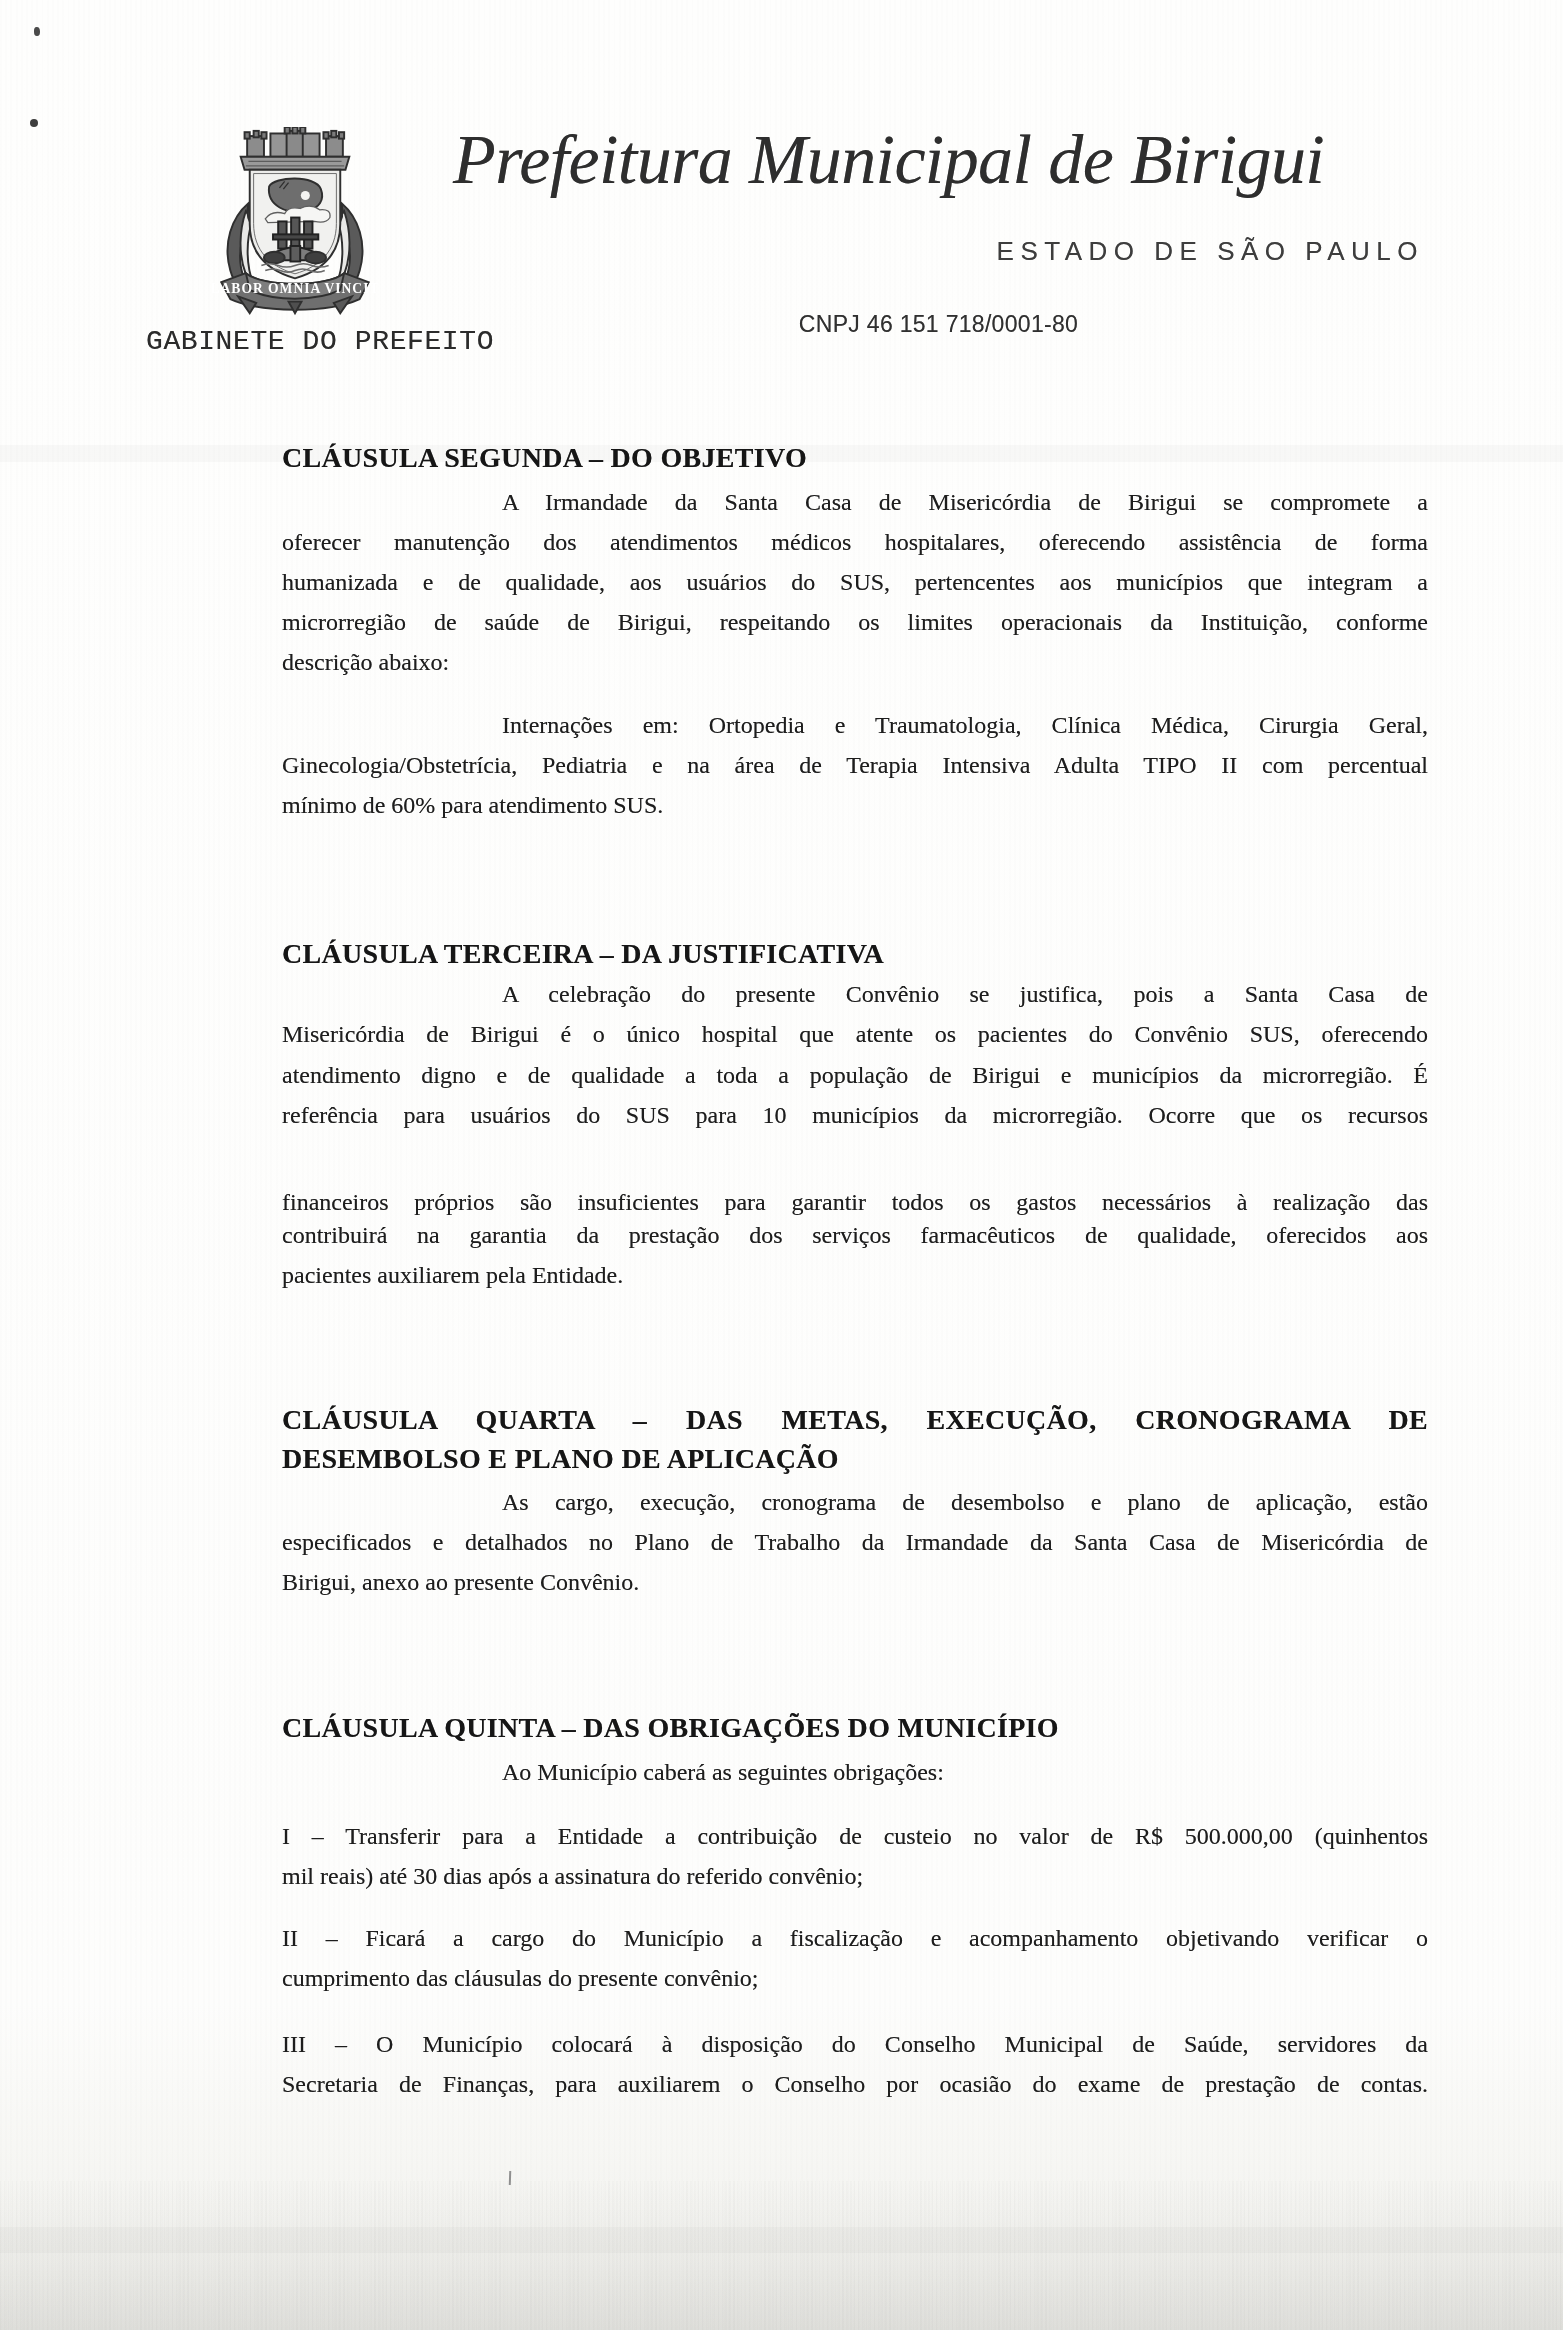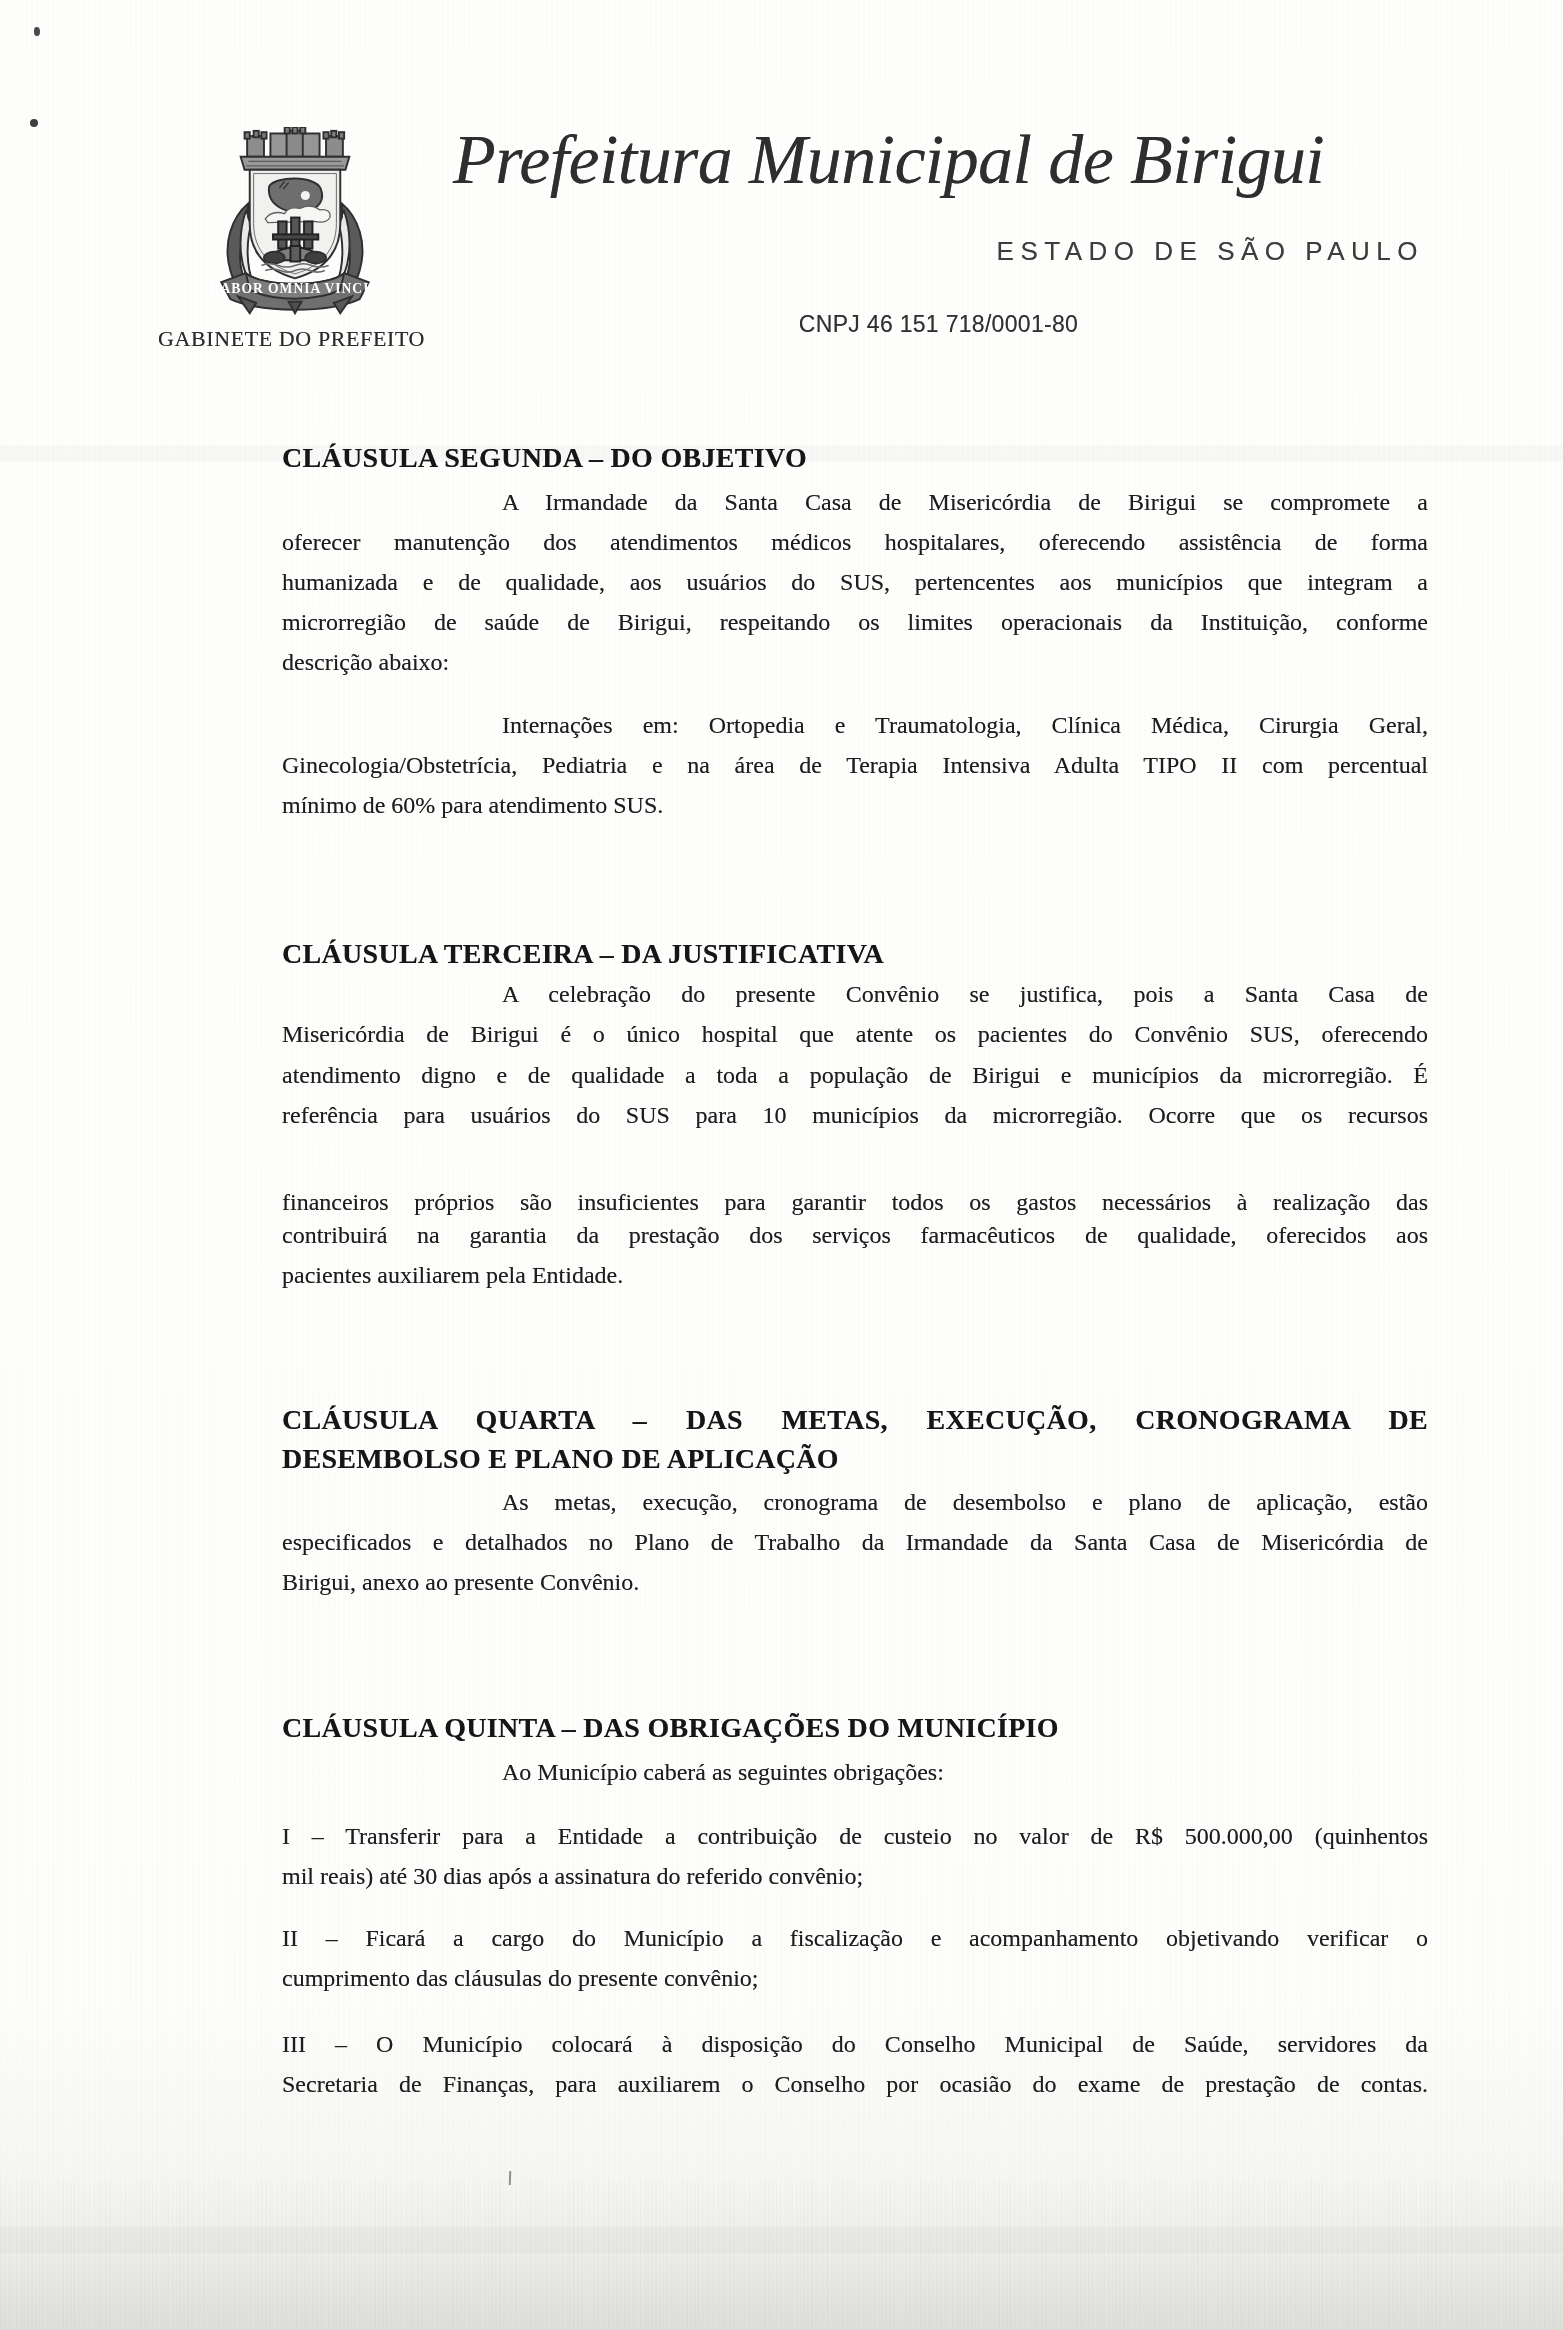--- a/index.html
+++ b/index.html
@@ -24,21 +24,21 @@
     position:absolute;left:0;right:0;bottom:0;height:149px;
     background:
       repeating-linear-gradient(90deg, rgba(0,0,0,0.015) 0 1.3px, rgba(0,0,0,0) 1.3px 3.9px),
       linear-gradient(180deg, rgba(115,115,110,0) 0%, rgba(115,115,110,0.05) 55%, rgba(105,105,100,0.12) 100%);
   }
 
   
   .crest{position:absolute;left:212px;top:127px;width:166px;height:194px;}
   .office{
     position:absolute;left:146px;top:326px;width:291px;
-    font-family:Liberation Serif, serif;font-size:22px;letter-spacing:0.6px;
+    font-family:Liberation Mono, monospace;font-size:28px;letter-spacing:0.6px;
     text-align:center;color:#2b2b2b;white-space:nowrap;
     text-shadow:0 0 0.5px rgba(30,30,30,0.5);
   }
   .title{
     position:absolute;left:453px;top:120px;width:971px;
     font-family:"Liberation Serif", serif;font-style:italic;
     font-size:70px;letter-spacing:-0.6px;color:#2e2e2e;
     text-align:left;white-space:nowrap;
     text-shadow:0 0 0.6px rgba(40,40,40,0.55);
   }
@@ -176,21 +176,21 @@
   <div class="bl j ind" style="top:981px">A celebração do presente Convênio se justifica, pois a Santa Casa de</div>
   <div class="bl j" style="top:1021px">Misericórdia de Birigui é o único hospital que atente os pacientes do Convênio SUS, oferecendo</div>
   <div class="bl j" style="top:1062px">atendimento digno e de qualidade a toda a população de Birigui e municípios da microrregião. É</div>
   <div class="bl j" style="top:1102px">referência para usuários do SUS para 10 municípios da microrregião. Ocorre que os recursos</div>
   <div class="bl j" style="top:1189px">financeiros próprios são insuficientes para garantir todos os gastos necessários à realização das</div>
   <div class="bl j" style="top:1222px">contribuirá na garantia da prestação dos serviços farmacêuticos de qualidade, oferecidos aos</div>
   <div class="bl l" style="top:1262px">pacientes auxiliarem pela Entidade.</div>
 
   <div class="hline j" style="top:1380px">CLÁUSULA QUARTA – DAS METAS, EXECUÇÃO, CRONOGRAMA DE</div>
   <div class="hline l" style="top:1419px">DESEMBOLSO E PLANO DE APLICAÇÃO</div>
-  <div class="bl j ind" style="top:1489px">As metas, execução, cronograma de desembolso e plano de aplicação, estão</div>
+  <div class="bl j ind" style="top:1489px">As cargo, execução, cronograma de desembolso e plano de aplicação, estão</div>
   <div class="bl j" style="top:1529px">especificados e detalhados no Plano de Trabalho da Irmandade da Santa Casa de Misericórdia de</div>
   <div class="bl l" style="top:1569px">Birigui, anexo ao presente Convênio.</div>
 
   <div class="hline l" style="top:1688px">CLÁUSULA QUINTA – DAS OBRIGAÇÕES DO MUNICÍPIO</div>
   <div class="bl l ind" style="top:1759px">Ao Município caberá as seguintes obrigações:</div>
 
   <div class="bl j" style="top:1823px">I – Transferir para a Entidade a contribuição de custeio no valor de R$ 500.000,00 (quinhentos</div>
   <div class="bl l" style="top:1863px">mil reais) até 30 dias após a assinatura do referido convênio;</div>
 
   <div class="bl j" style="top:1925px">II – Ficará a cargo do Município a fiscalização e acompanhamento objetivando verificar o</div>

